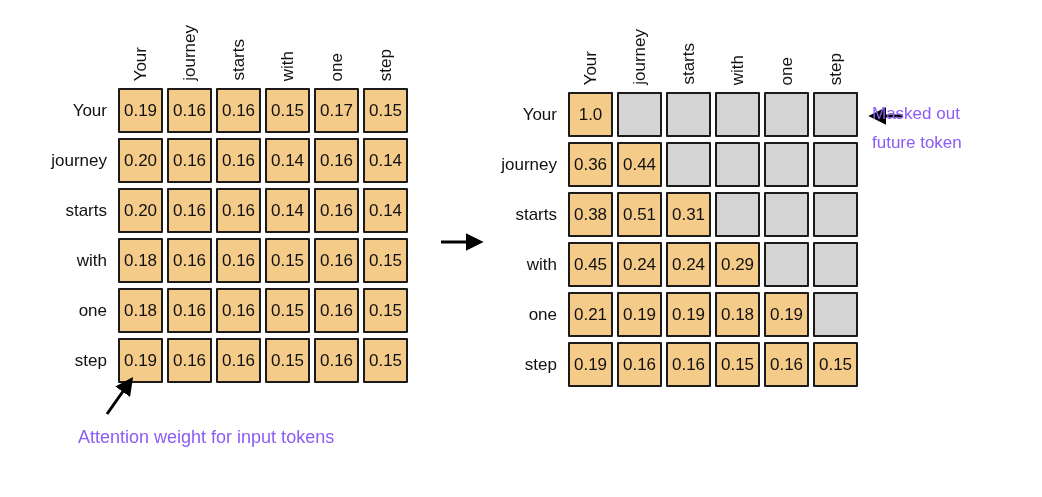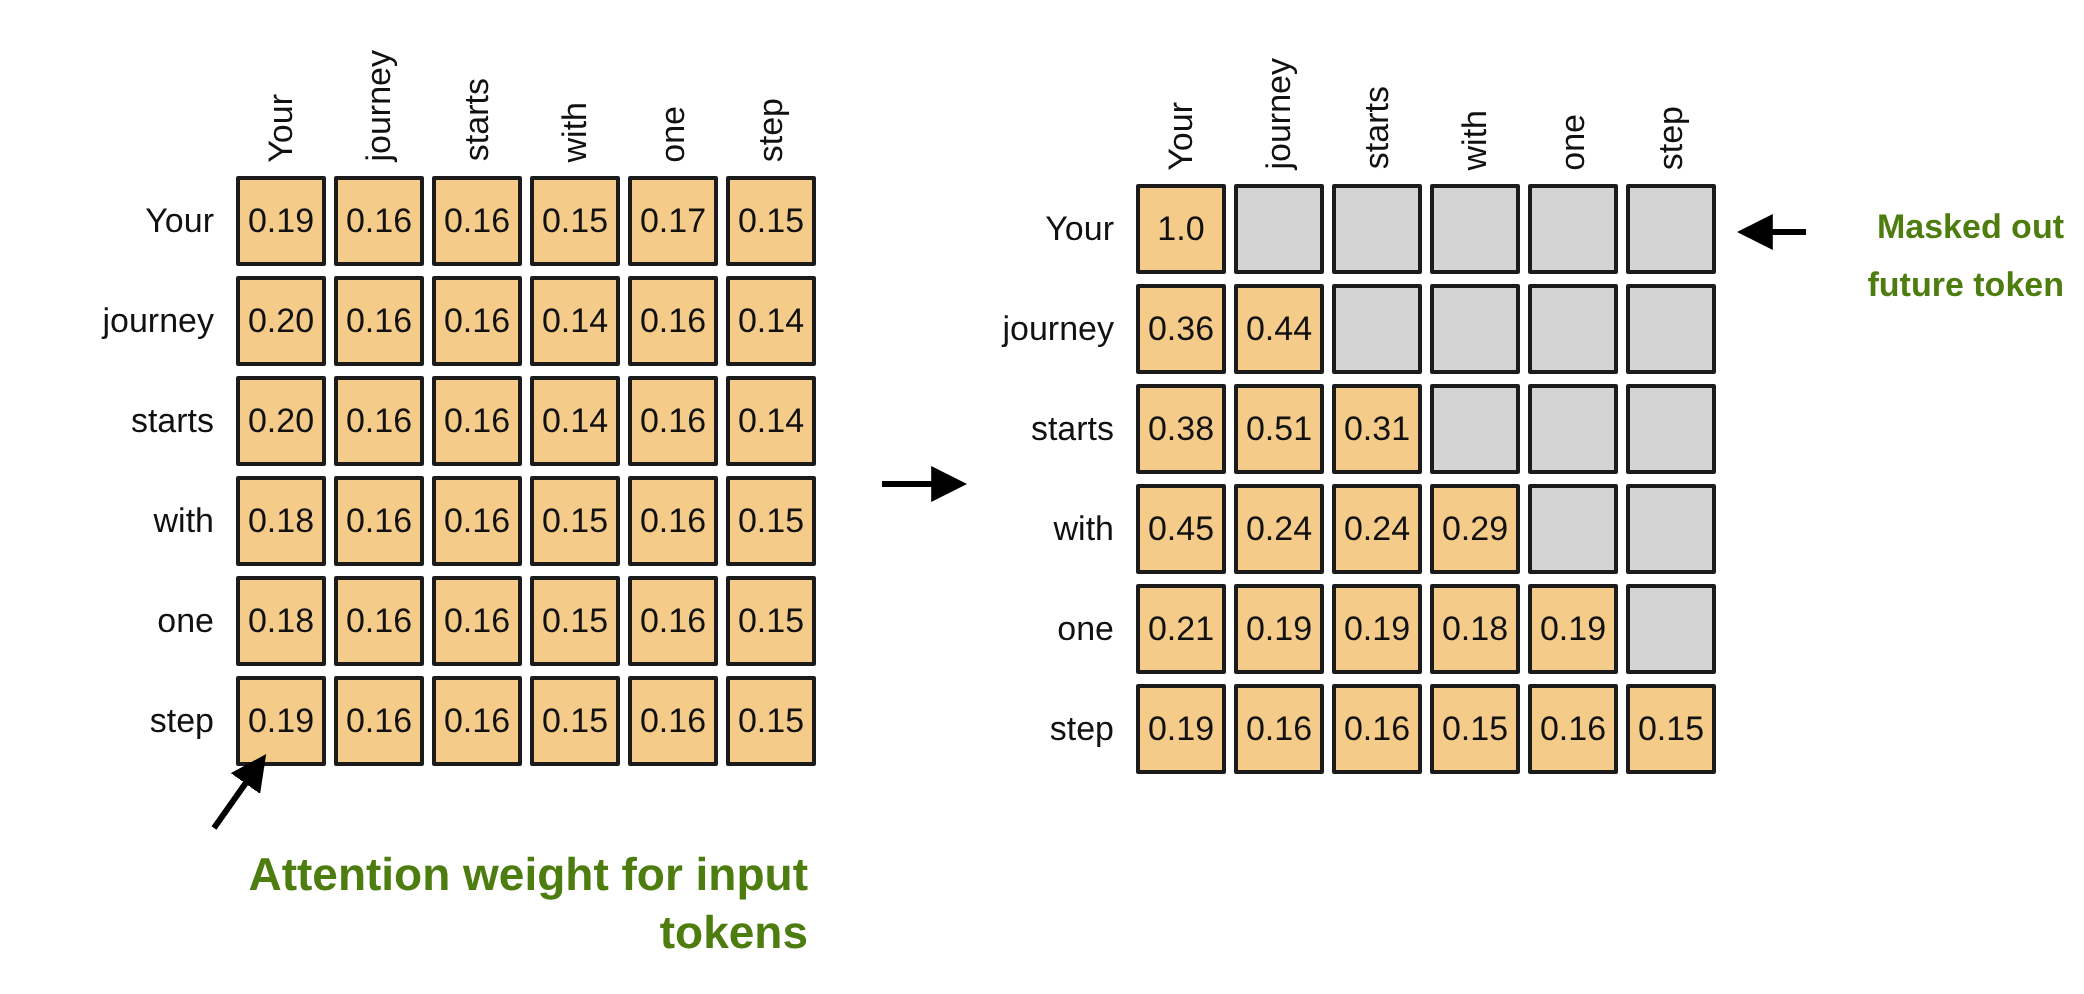--- a/index.html
+++ b/index.html
@@ -54,26 +54,26 @@
     box-sizing:border-box;
     display:flex;
     align-items:center;
     justify-content:center;
     font-size:17px;
     letter-spacing:0;
   }
   .cell.masked{background:var(--masked-bg);}
   .annot{
     position:absolute;
-    font-weight:700;
-    text-align:right;
+    font-weight:400;
+    text-align:left;
     line-height:29px;
-    color:#4d7c0f;
-  }
-  #annot-step-your{left:59px;top:423px;width:345px;font-size:23px;}
+    color:#8b5cf6;
+  }
+  #annot-step-your{left:78px;top:423px;width:345px;font-size:18px;}
   #annot-masked{left:872px;top:99px;width:160px;font-size:17px;}
   .arrow-svg{position:absolute;}
   #arrow-between{left:438px;top:230px;}
   #arrow-diagonal{left:94px;top:368px;}
   #arrow-masked{left:860px;top:106px;}
 </style>
 </head>
 <body>
 
 <div id="canvas">

